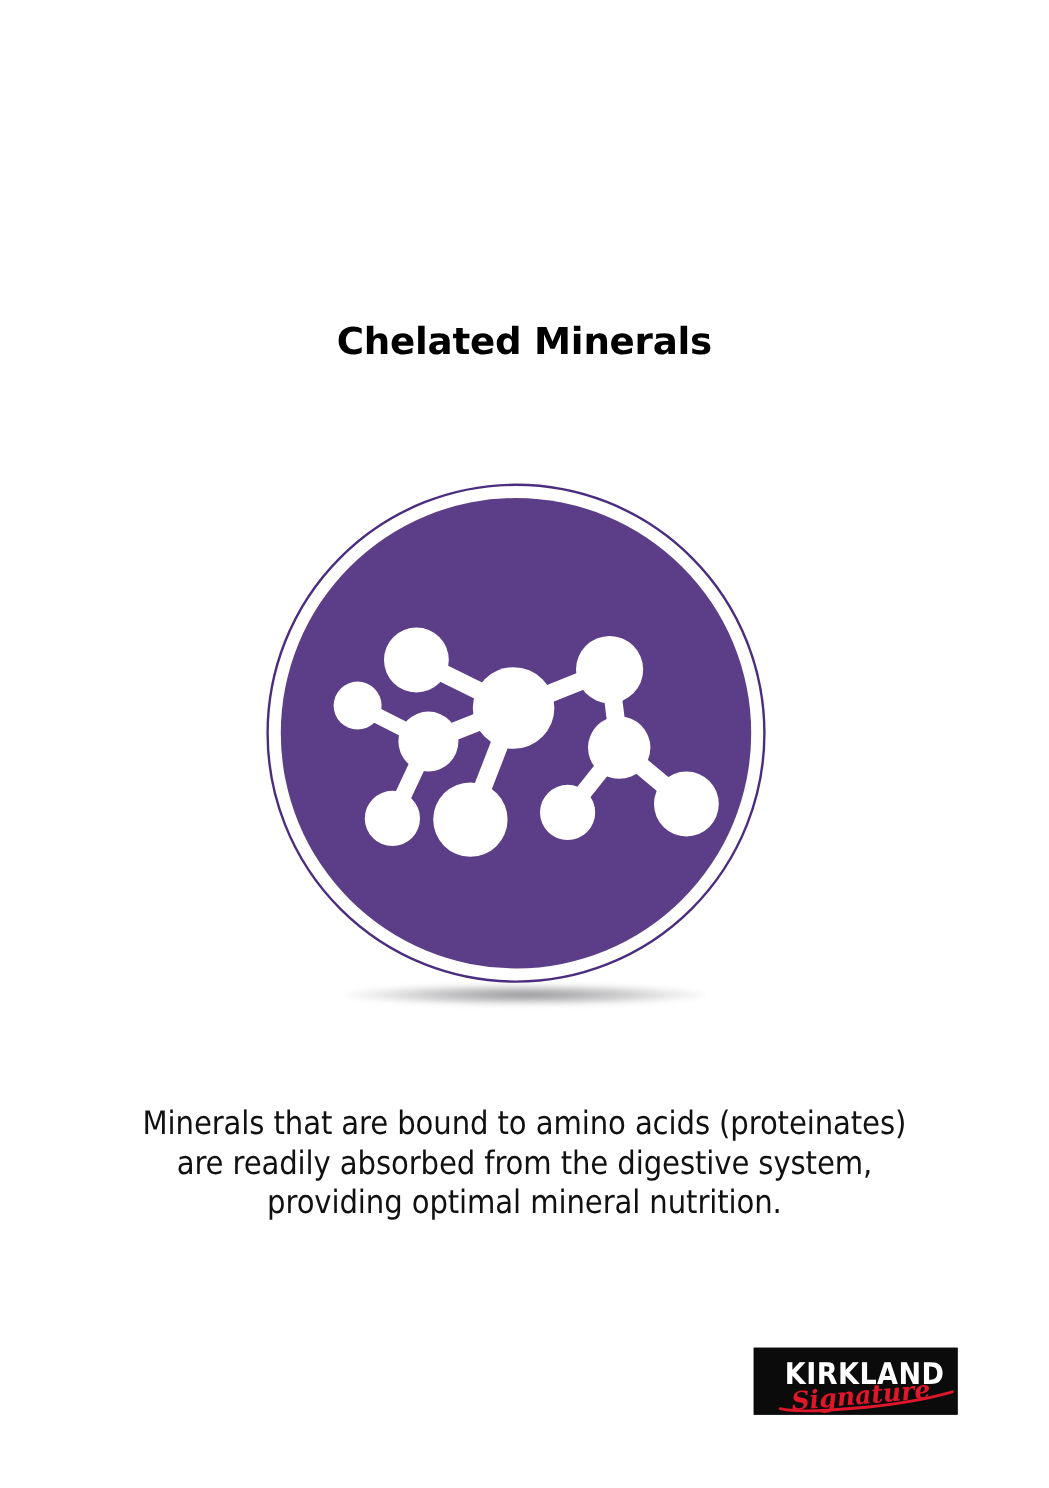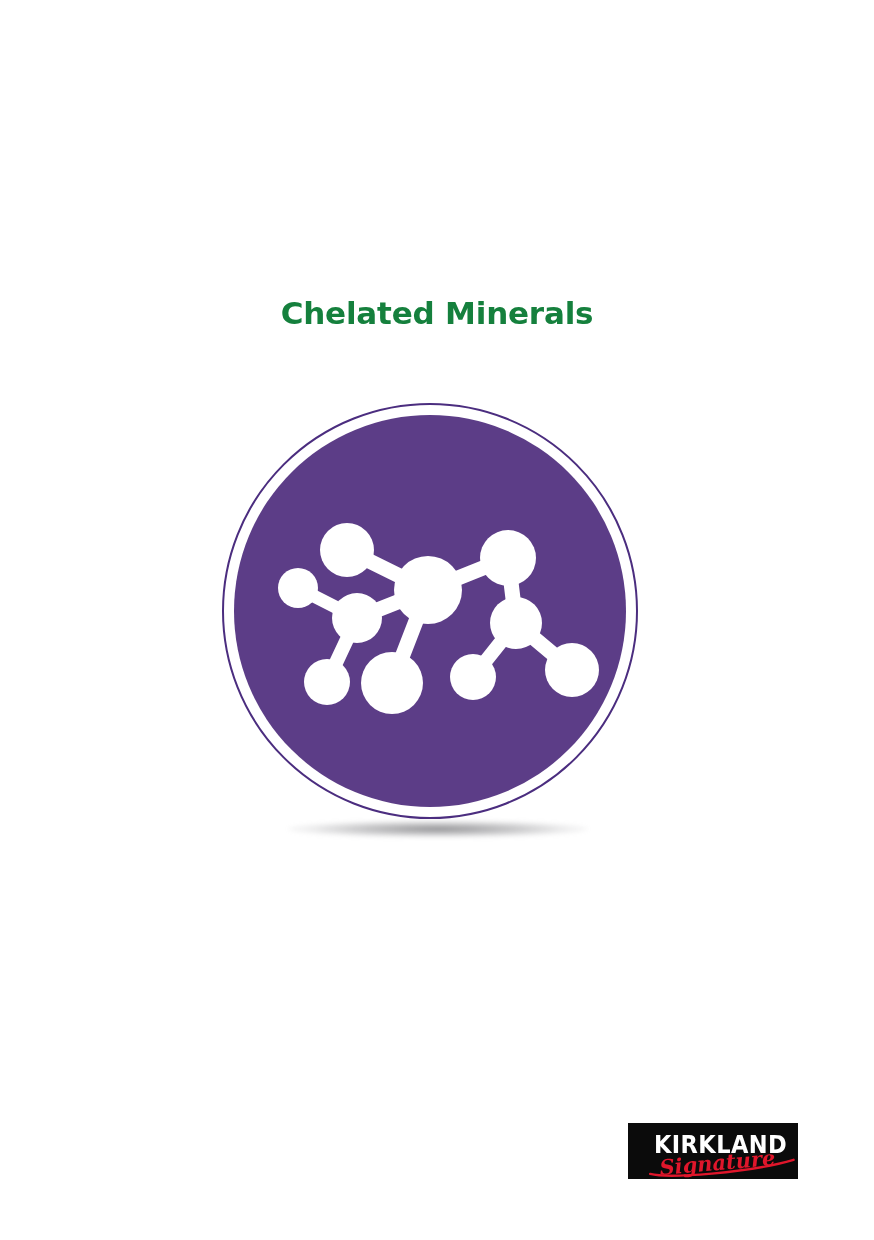--- a/index.html
+++ b/index.html
@@ -26,23 +26,22 @@
   .title {
     position: absolute;
     left: 0;
     top: 268px;
     width: 874px;
     text-align: center;
     font-family: "DejaVu Sans", "Liberation Sans", sans-serif;
     font-size: 31px;
     font-weight: 700;
     letter-spacing: -0.2px;
-    color: #15803d;
+    color: #000000;
     line-height: 1.1;
-    margin-top: 28px;
   }
 
   
   .badge-wrap {
     position: absolute;
     left: 213px;
     top: 395px;
     width: 434px;
     height: 460px;
   }
@@ -152,20 +151,25 @@
         <circle cx="114" cy="287" r="23"></circle>
         <circle cx="179" cy="288" r="31"></circle>
         <circle cx="295" cy="163" r="28"></circle>
         <circle cx="303" cy="228" r="26"></circle>
         <circle cx="260" cy="282" r="23"></circle>
         <circle cx="359" cy="275" r="27"></circle>
       </g>
     </svg>
   </div>
 
+  <div class="body-copy">
+    <span class="line">Minerals that are bound to amino acids (proteinates)</span>
+    <span class="line">are readily absorbed from the digestive system,</span>
+    <span class="line">providing optimal mineral nutrition.</span>
+  </div>
 
   <div class="logo">
     <svg class="logo-svg" viewBox="0 0 185 56">
       <rect x="0" y="0" width="185" height="56" fill="#0b0b0b"></rect>
       <text x="92.5" y="30" text-anchor="middle" font-family="'Liberation Sans Narrow','DejaVu Sans Condensed','Liberation Sans',sans-serif" font-size="25" font-weight="700" font-stretch="condensed" letter-spacing="0.4" fill="#ffffff">KIRKLAND</text>
       <g>
         <text x="90" y="47" text-anchor="middle" font-family="'DejaVu Serif','Liberation Serif',serif" font-size="21" font-style="italic" font-weight="700" fill="#e0162b" transform="rotate(-5 90 47)">Signature</text>
         <path d="M22 46 C 40 52, 120 52, 166 42" stroke="#e0162b" stroke-width="2.4" fill="none" stroke-linecap="round" transform="rotate(-4 92 46)"></path>
       </g>
     </svg>

